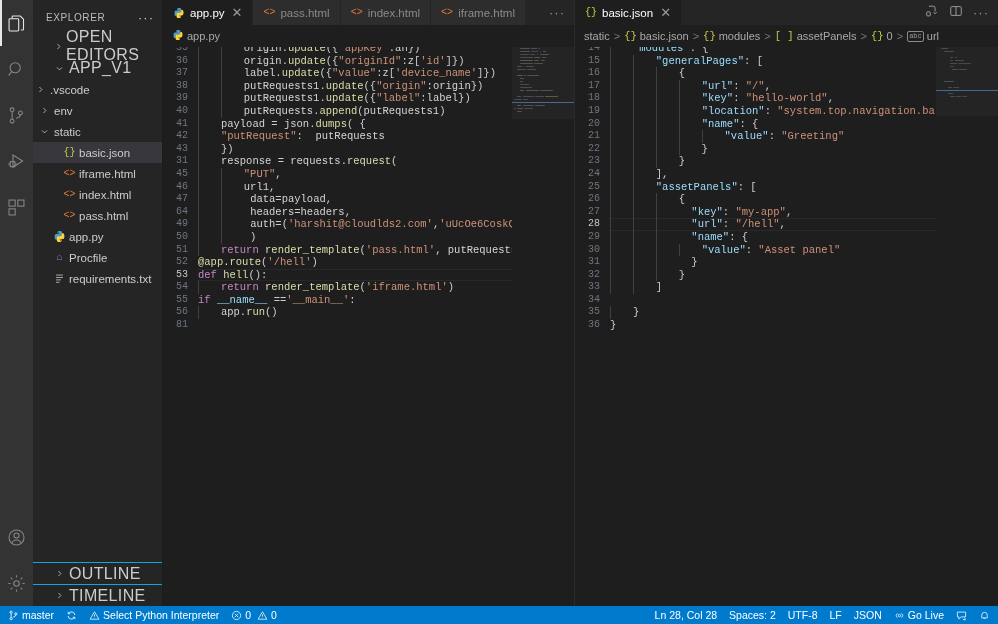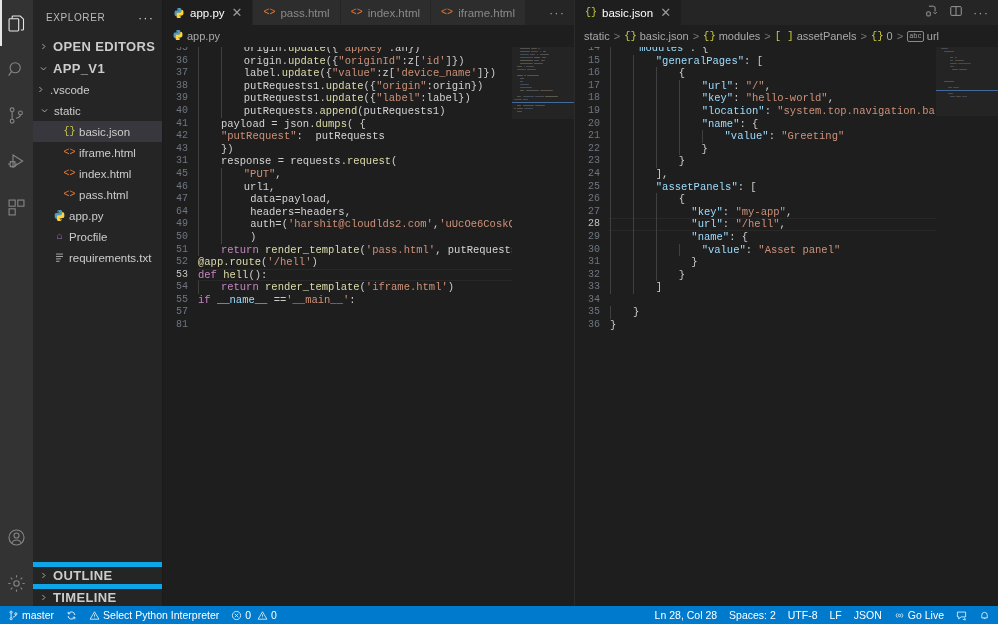--- a/index.html
+++ b/index.html
@@ -33,24 +33,24 @@
   .sidebar{
     width:130px; flex:0 0 130px; background:#252526; display:flex; flex-direction:column;
     border-right:1px solid #1b1b1b;
   }
   .sb-header{
     height:35px; display:flex; align-items:center; justify-content:space-between;
     padding:0 8px 0 13px; font-size:10px; letter-spacing:.6px; color:#bbbbbb; text-transform:uppercase;
   }
   .sb-dots{ color:#cccccc; font-size:13px; line-height:10px; letter-spacing:1px; cursor:pointer; }
   .sb-section{
-    height:22px; display:flex; align-items:center; gap:3px; padding-left:4px;
-    font-size:13px; font-weight:bold; letter-spacing:.35px; color:#cccccc; cursor:pointer;
-  }
-  .sb-section.bordered{ border-top:5px solid #0ea5e9; }
+    height:22px; display:flex; align-items:center; gap:3px; padding-left:20px;
+    font-size:16px; font-weight:normal; letter-spacing:.35px; color:#cccccc; cursor:pointer;
+  }
+  .sb-section.bordered{ border-top:1px solid #0ea5e9; }
   .chev{ width:13px; display:inline-flex; justify-content:center; align-items:center; color:#cccccc; }
   .chev svg{ display:block; }
   .tree{ flex:1; overflow:hidden; padding-top:0; }
   .row{
     height:21px; display:flex; align-items:center; gap:2px; font-size:11.5px; color:#cccccc;
     cursor:pointer; white-space:nowrap;
   }
   .row.selected{ background:#37373d; }
   .row .ico{ width:15px; display:inline-flex; justify-content:center; align-items:center; flex:0 0 15px; }
   .row .ico svg{ display:block; }
@@ -223,20 +223,28 @@
       </div>
 
       <div class="tree" id="tree">
           <div class="row" style="">
             <span class="ico">
               <svg width="9" height="9" viewBox="0 0 16 16" fill="none" stroke="#ccc" stroke-width="1.4">
                 <path d="M6 3.5 10.5 8 6 12.5"></path>
               </svg>
             </span>
             <span>.vscode</span>
+          </div>
+          <div class="row" style="padding-left: 4px;">
+            <span class="ico">
+              <svg width="9" height="9" viewBox="0 0 16 16" fill="none" stroke="#ccc" stroke-width="1.4">
+                <path d="M6 3.5 10.5 8 6 12.5"></path>
+              </svg>
+            </span>
+            <span>env</span>
           </div>
           <div class="row" style="padding-left: 4px;">
             <span class="ico">
               <svg width="9" height="9" viewBox="0 0 16 16" fill="none" stroke="#ccc" stroke-width="1.4">
                 <path d="M3.5 6 8 10.5 12.5 6"></path>
               </svg>
             </span>
             <span>static</span>
           </div>
           <div class="row selected" style="padding-left: 14px;">
@@ -376,21 +384,21 @@
               <div class="line"><div class="ln">46</div><div class="code"><span class="ig"></span>&nbsp;&nbsp;&nbsp;<span class="ig"></span>&nbsp;&nbsp;&nbsp;<span class="t-def">url1</span>,</div></div>
               <div class="line"><div class="ln">47</div><div class="code"><span class="ig"></span>&nbsp;&nbsp;&nbsp;<span class="ig"></span>&nbsp;&nbsp;&nbsp; <span class="t-def">data</span>=<span class="t-def">payload</span>,</div></div>
               <div class="line"><div class="ln">64</div><div class="code"><span class="ig"></span>&nbsp;&nbsp;&nbsp;<span class="ig"></span>&nbsp;&nbsp;&nbsp; <span class="t-def">headers</span>=<span class="t-def">headers</span>,</div></div>
               <div class="line"><div class="ln">49</div><div class="code"><span class="ig"></span>&nbsp;&nbsp;&nbsp;<span class="ig"></span>&nbsp;&nbsp;&nbsp; <span class="t-def">auth</span>=(<span class="t-str">'harshit@cloudlds2.com'</span>,<span class="t-str">'uUcOe6CoskQd8KoEphWq3F</span></div></div>
               <div class="line"><div class="ln">50</div><div class="code"><span class="ig"></span>&nbsp;&nbsp;&nbsp;<span class="ig"></span>&nbsp;&nbsp;&nbsp; )</div></div>
               <div class="line"><div class="ln">51</div><div class="code"><span class="ig"></span>&nbsp;&nbsp;&nbsp;<span class="t-kw">return</span> <span class="t-fn">render_template</span>(<span class="t-str">'pass.html'</span>, <span class="t-def">putRequests</span>=<span class="t-def">putRequests</span></div></div>
               <div class="line"><div class="ln">52</div><div class="code"><span class="t-dec">@app.route</span>(<span class="t-str">'/hell'</span>)</div></div>
               <div class="line active"><div class="ln">53</div><div class="code"><span class="t-kw">def</span> <span class="t-fn">hell</span>():</div></div>
               <div class="line"><div class="ln">54</div><div class="code"><span class="ig"></span>&nbsp;&nbsp;&nbsp;<span class="t-kw">return</span> <span class="t-fn">render_template</span>(<span class="t-str">'iframe.html'</span>)</div></div>
               <div class="line"><div class="ln">55</div><div class="code"><span class="t-kw">if</span> <span class="t-var">__name__</span> ==<span class="t-str">'__main__'</span>:</div></div>
-              <div class="line"><div class="ln">57</div><div class="code"></div></div>
+              <div class="line"><div class="ln">56</div><div class="code"><span class="ig"></span>&nbsp;&nbsp;&nbsp;<span class="t-def">app</span>.<span class="t-fn">run</span>()</div></div>
               <div class="line"><div class="ln">81</div><div class="code"></div></div>
             </div>
           <div class="minimap" id="mm-left">
               <div class="mmline" style="padding-left: 7.76px;">
                 <span class="mmblk" style="width:9.75px;background:#6d6d6d"></span>
                 <span class="mmblk" style="width:6px;background:#7d6a55"></span>
                 <span class="mmblk" style="width:1.5px;background:#50647d"></span>
               </div>
               <div class="mmline" style="padding-left: 7.76px;">
                 <span class="mmblk" style="width:9.75px;background:#7d6a55"></span>

